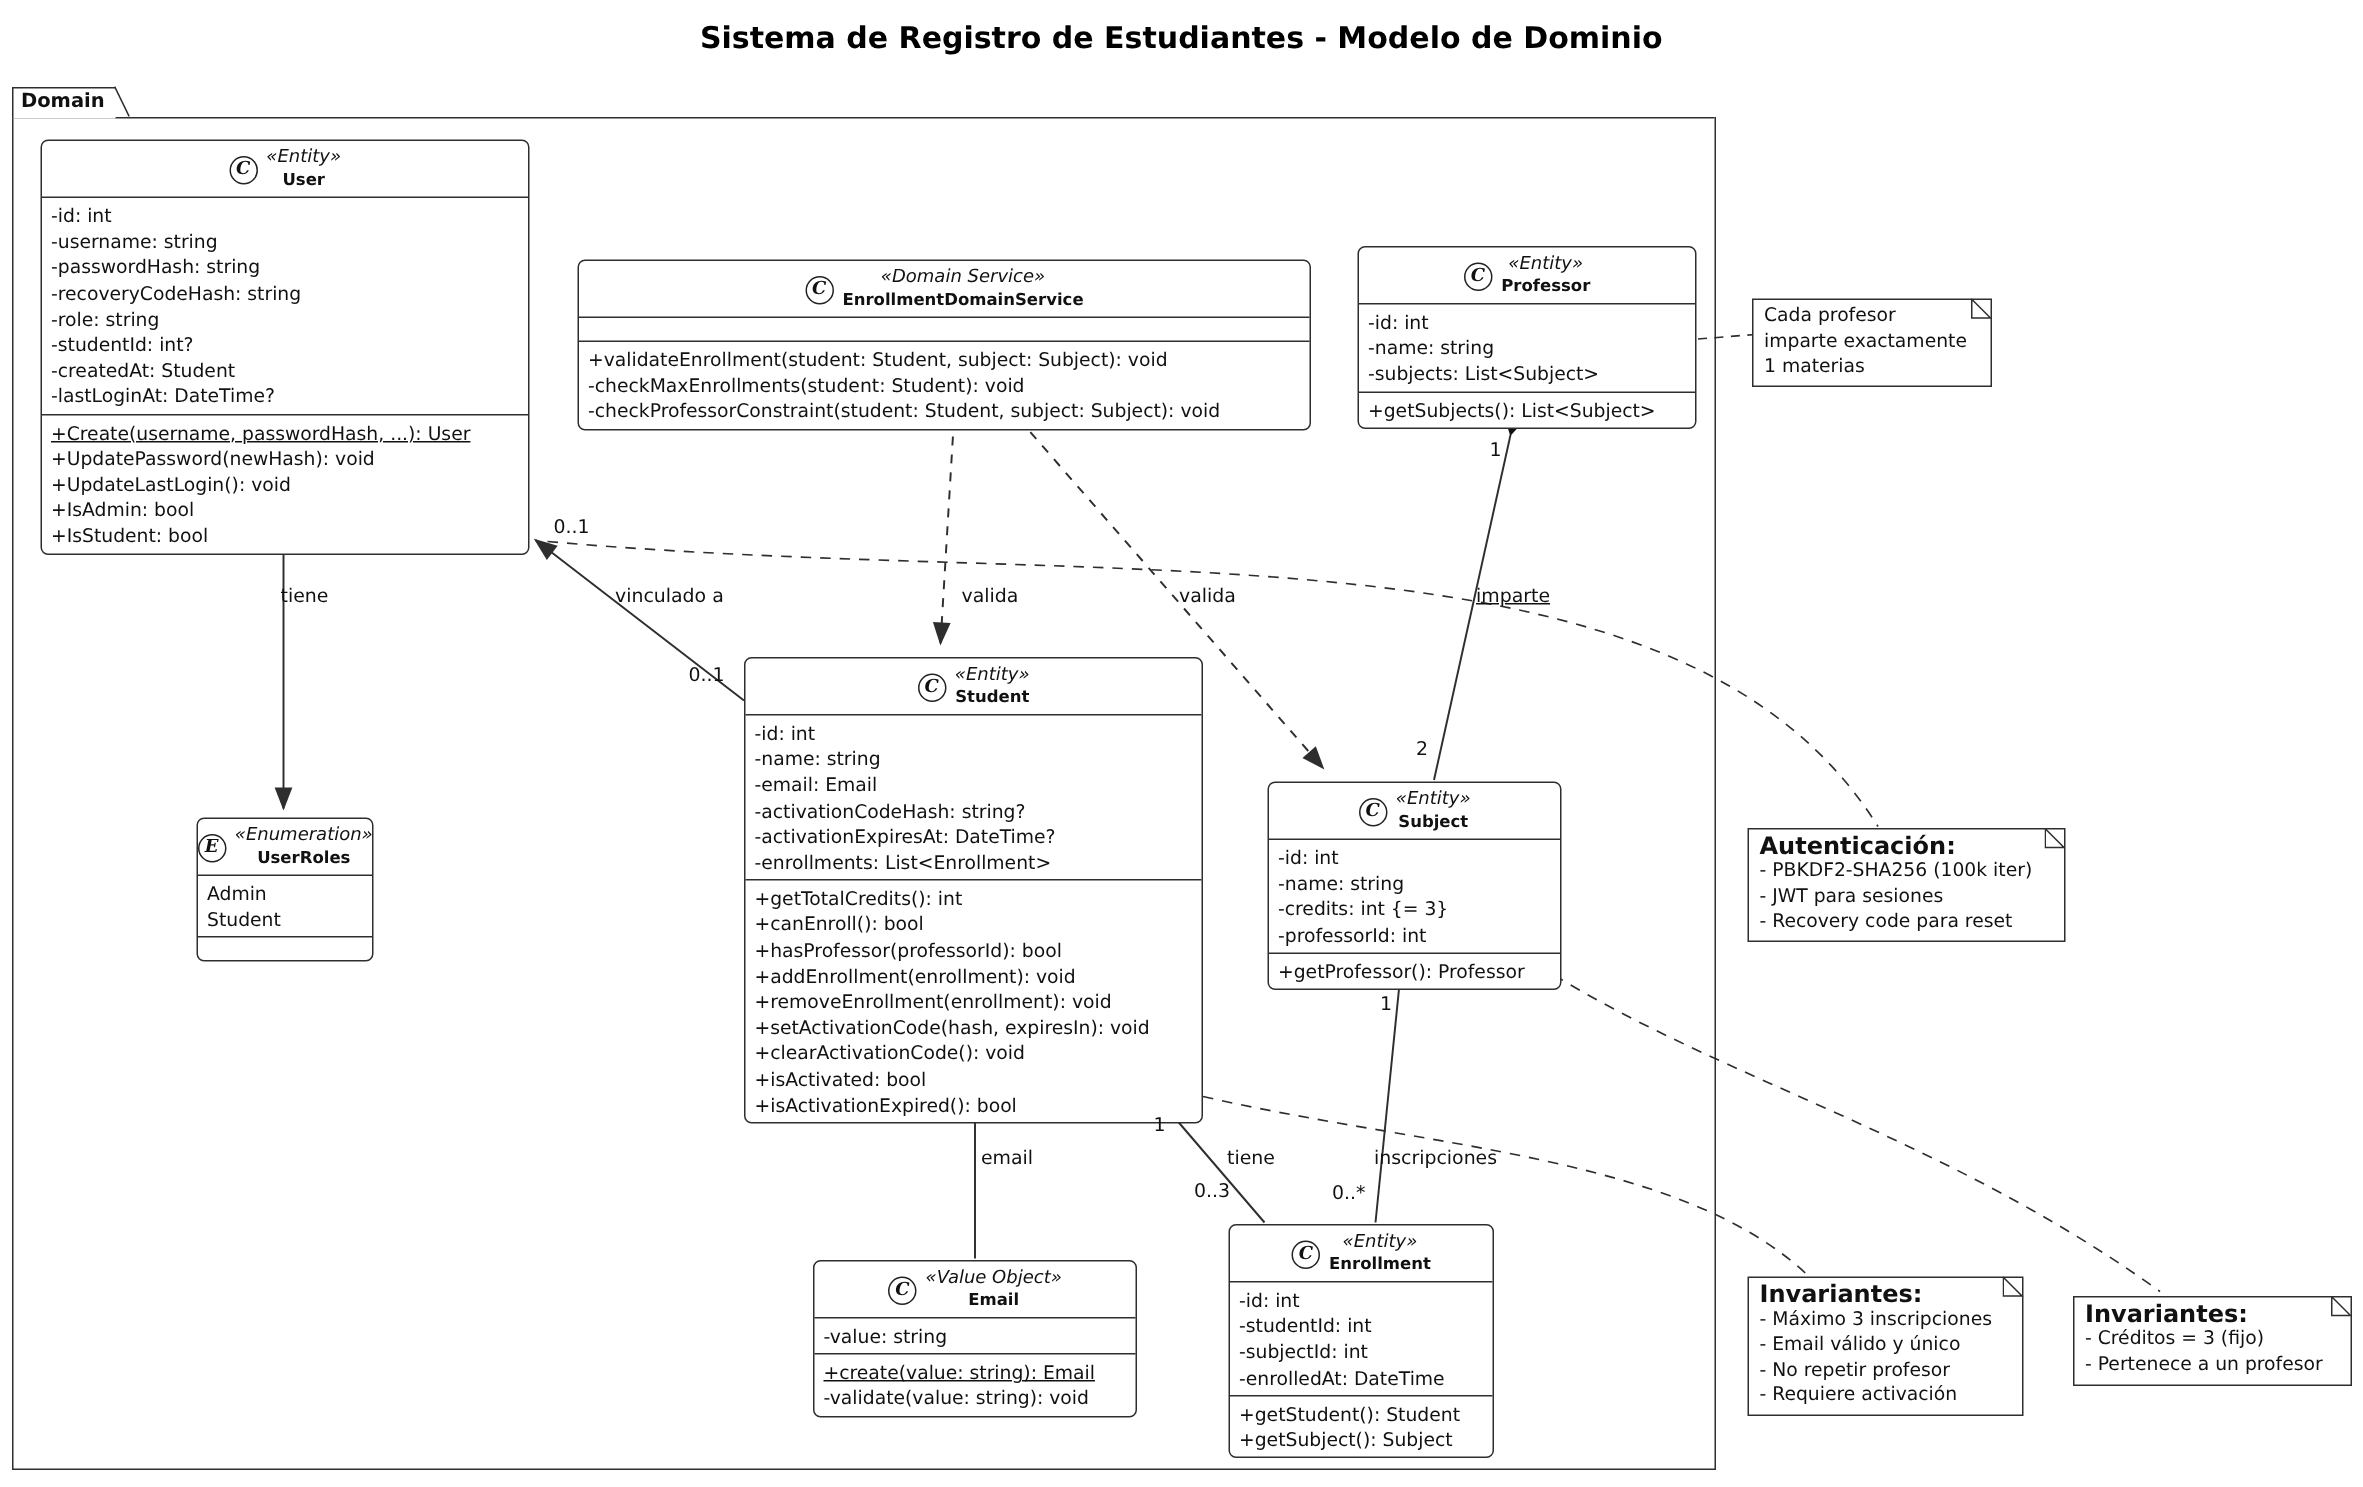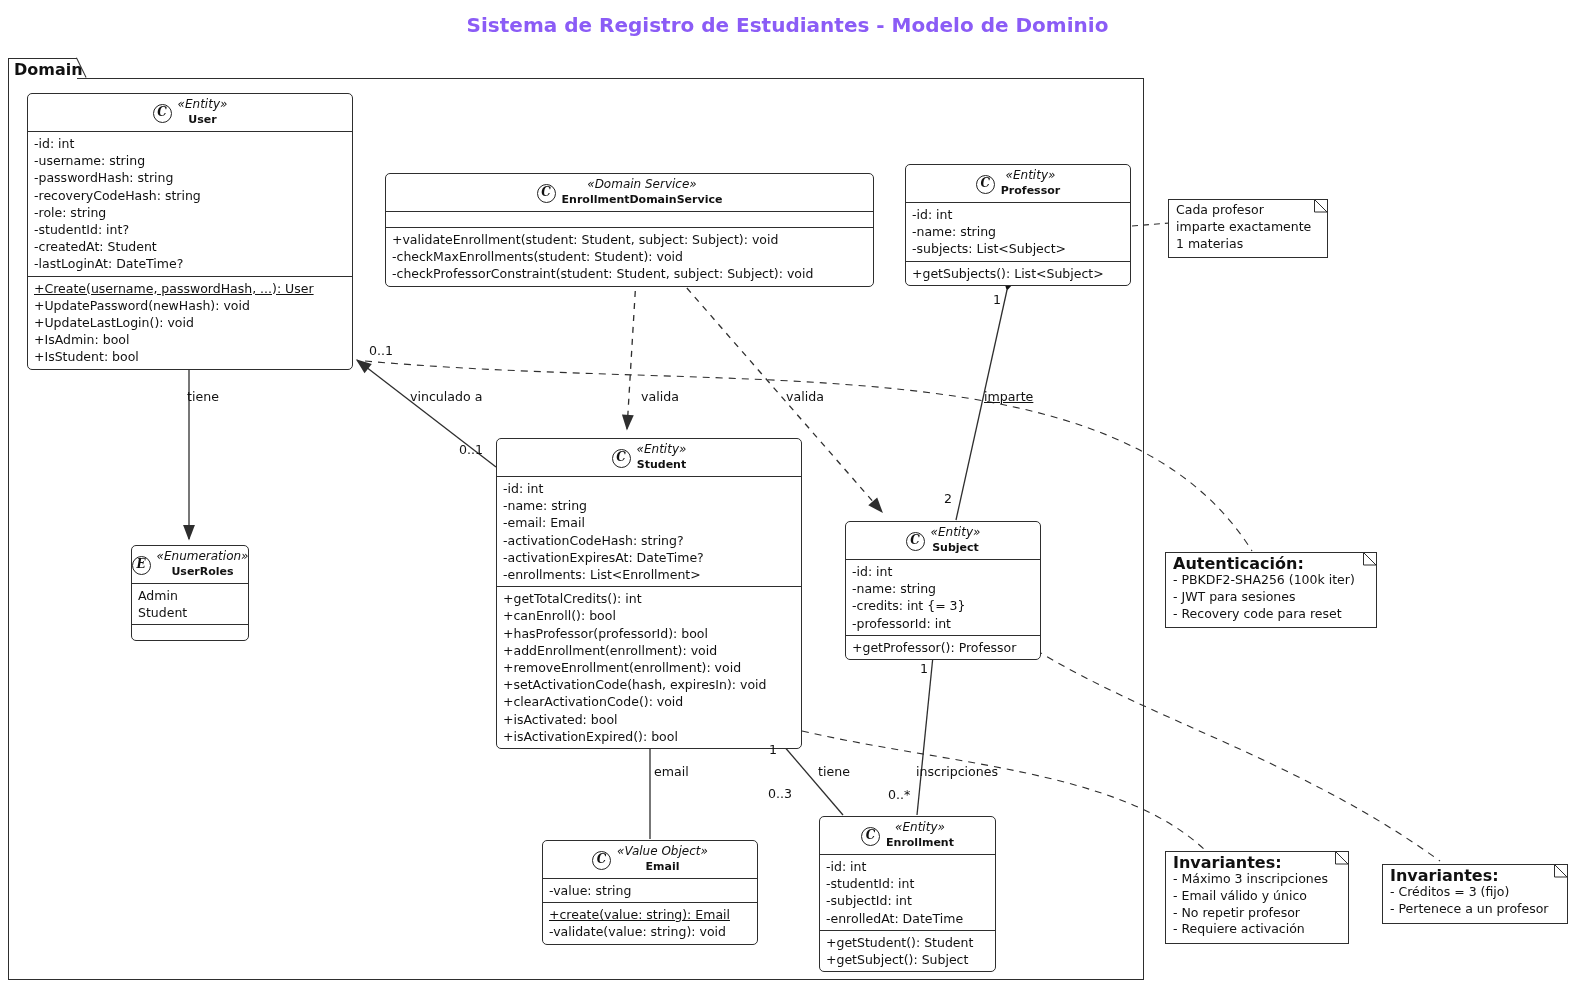--- a/index.html
+++ b/index.html
@@ -1,26 +1,26 @@
 <!DOCTYPE html>
 <html><head>
 <meta charset="utf-8">
 <style>
   html,body{margin:0;padding:0;background:#fff;}
   #canvas{position:relative;width:1575px;height:991px;background:#fff;
           font-family:"DejaVu Sans","Liberation Sans",sans-serif;color:#111;overflow:hidden;}
   .diagram-title{position:absolute;left:0;top:13px;width:1575px;text-align:center;
-                 font-size:20px;font-weight:bold;color:#8b5cf6;}
+                 font-size:20px;font-weight:bold;color:#000000;}
   
   .pkg-frame{position:absolute;left:8px;top:78px;width:1134px;height:901px;
              border:1.4px solid #2e2e2e;border-top:none;z-index:0;background:transparent;}
   .pkg-top{position:absolute;left:8px;top:78px;width:1135px;height:0;border-top:1.4px solid #2e2e2e;z-index:0;}
   .pkg-tab{position:absolute;left:8px;top:58px;width:60px;height:19px;background:#fff;
            border:1.4px solid #2e2e2e;border-bottom:none;border-right:none;
-           font-size:16px;font-weight:bold;padding:1px 3px 0 5px;z-index:2;}
+           font-size:13px;font-weight:bold;padding:1px 3px 0 5px;z-index:2;}
   .pkg-tab-slant{position:absolute;left:76px;top:58px;width:1.4px;height:22px;background:#2e2e2e;
                  transform-origin:top left;transform:rotate(-26deg);z-index:2;}
   
   #edges{position:absolute;left:0;top:0;z-index:1;}
   
   .uml-class{position:absolute;background:#fff;border:1.3px solid #2e2e2e;border-radius:5px;z-index:2;}
   .uml-header{display:flex;align-items:center;justify-content:center;gap:6px;padding:4px 6px 3px;}
   .circ{flex:0 0 auto;width:17px;height:17px;border:1.1px solid #222;border-radius:50%;
         text-align:center;font:italic bold 12px/15.5px "DejaVu Serif","Liberation Serif",serif;background:#fff;}
   .hdr-text{display:flex;flex-direction:column;align-items:center;}
@@ -294,18 +294,18 @@
   <span class="edge-label" style="left:369px;top:344px;">0..1</span>
   <span class="edge-label" style="left:459px;top:443px;">0..1</span>
   <span class="edge-label" style="left:641px;top:390px;">valida</span>
   <span class="edge-label" style="left:786px;top:390px;">valida</span>
   <span class="edge-label" style="left:984px;top:390px;text-decoration:underline;">imparte</span>
   <span class="edge-label" style="left:993px;top:293px;">1</span>
   <span class="edge-label" style="left:944px;top:492px;">2</span>
   <span class="edge-label" style="left:654px;top:765px;">email</span>
   <span class="edge-label" style="left:818px;top:765px;">tiene</span>
   <span class="edge-label" style="left:769px;top:743px;">1</span>
-  <span class="edge-label" style="left:768px;top:787px;">0..3</span>
+  <span class="edge-label" style="left:796px;top:787px;">0..3</span>
   <span class="edge-label" style="left:916px;top:765px;">inscripciones</span>
   <span class="edge-label" style="left:920px;top:662px;">1</span>
   <span class="edge-label" style="left:888px;top:788px;">0..*</span>
 
 </div>
 
 </body></html>

